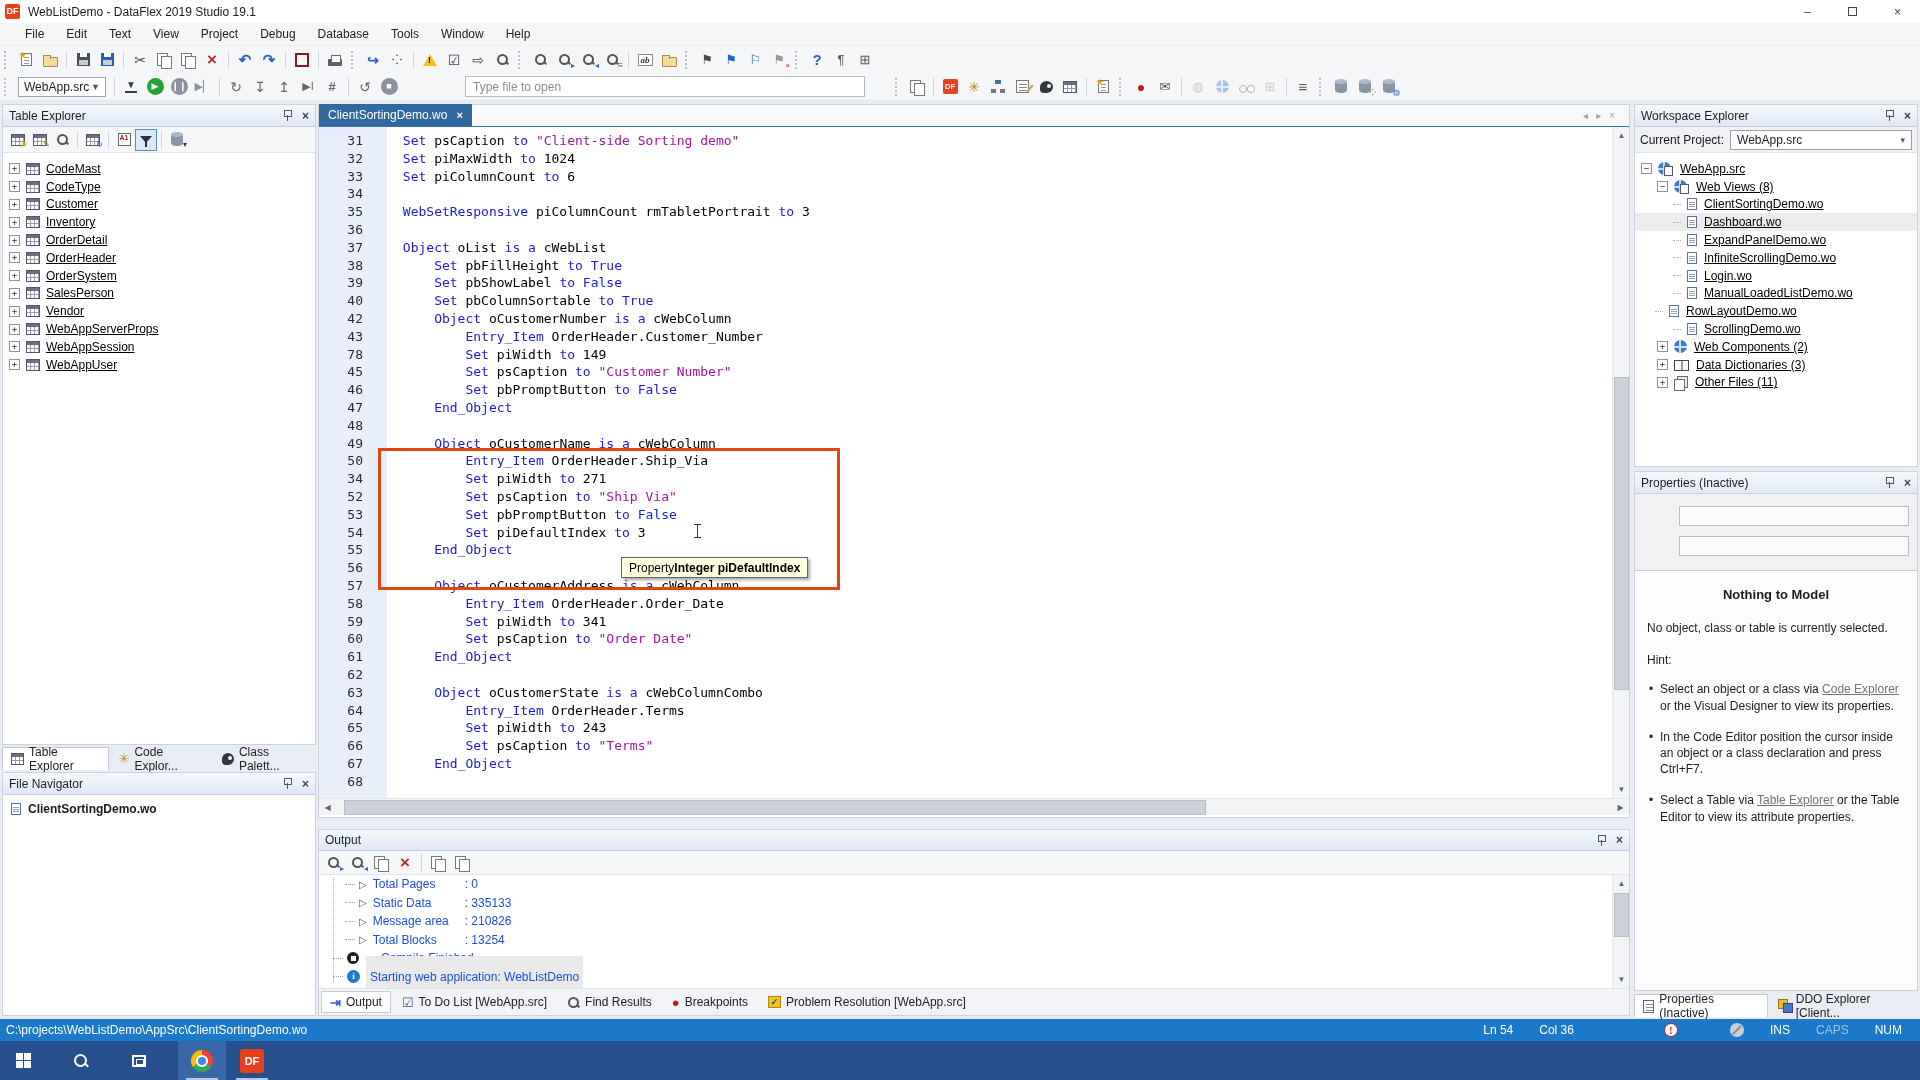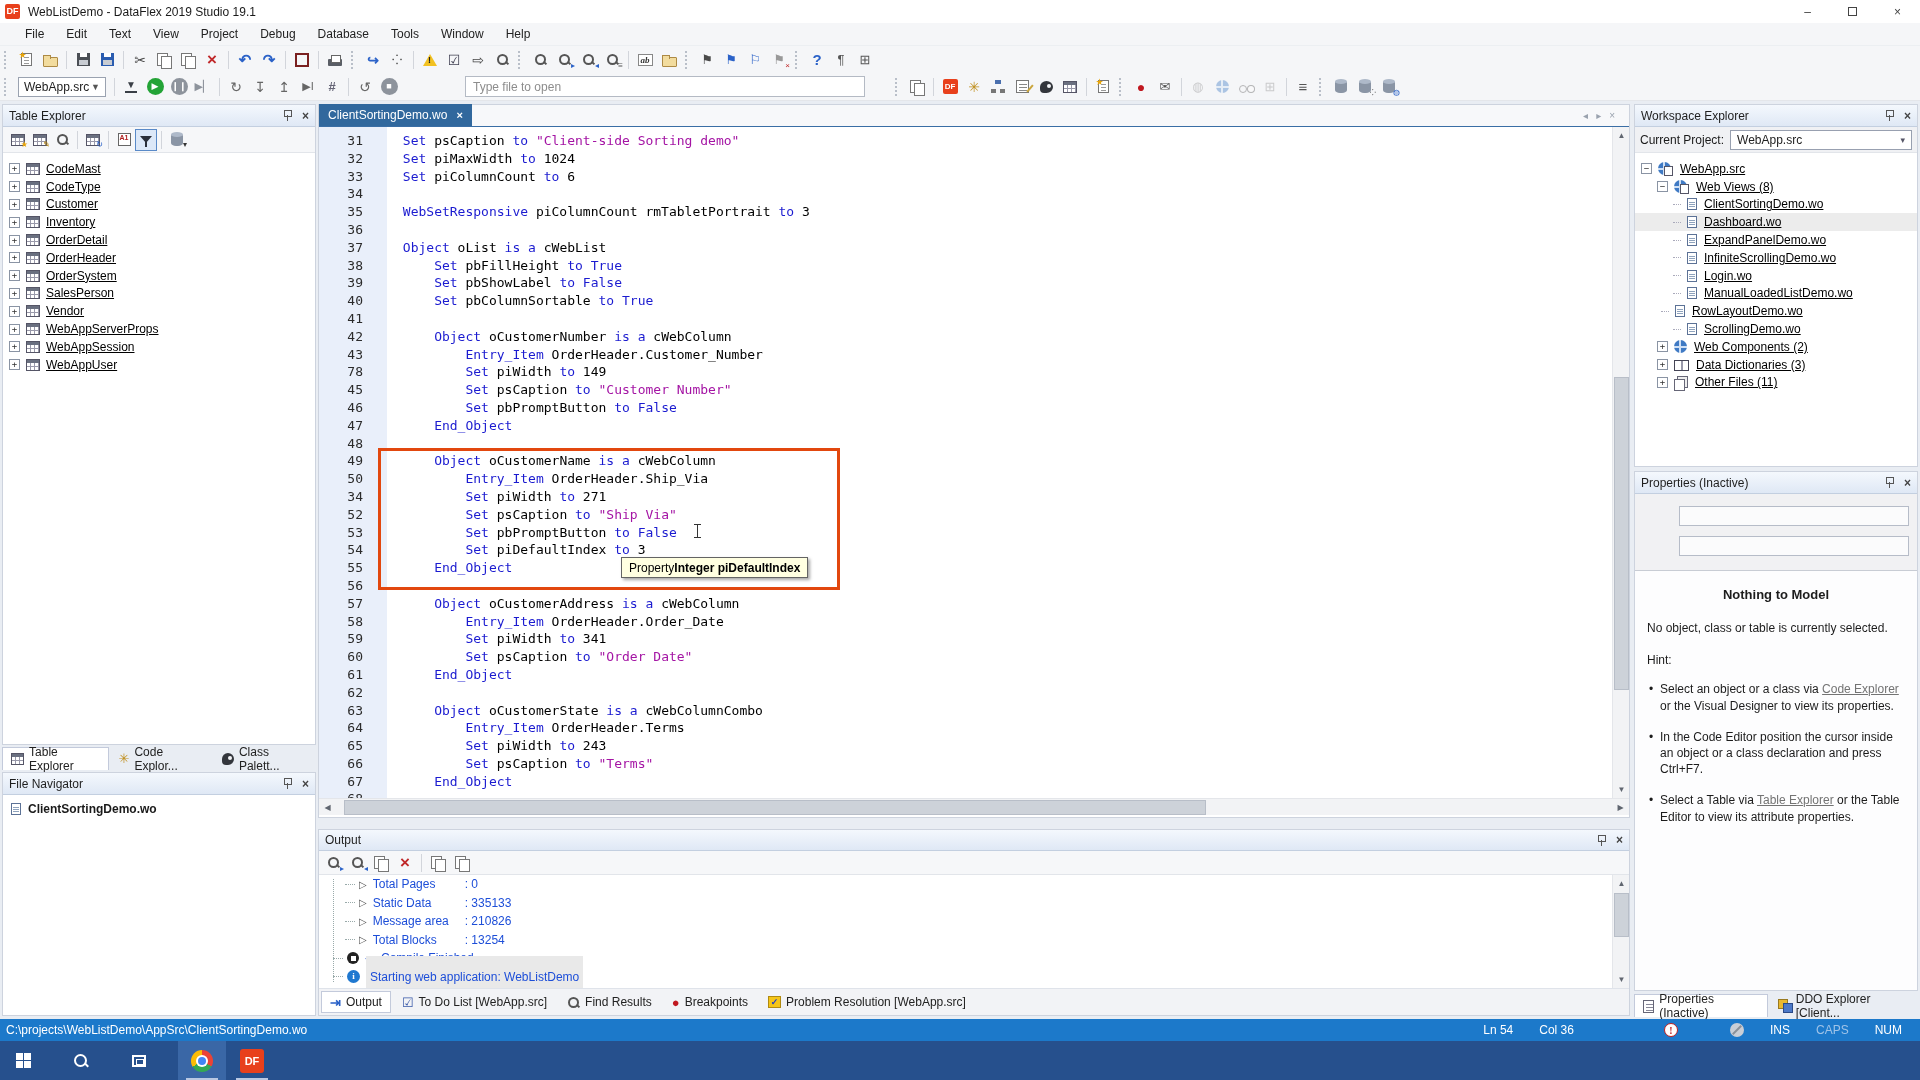--- a/index.html
+++ b/index.html
@@ -636,21 +636,20 @@
             <div class="cl"><span class="ln">31</span><span class="ct"><span class="tok-p"> </span><span class="tok-k">Set</span><span class="tok-p"> psCaption </span><span class="tok-k">to</span><span class="tok-p"> </span><span class="tok-s">"Client-side Sorting demo"</span></span></div>
             <div class="cl"><span class="ln">32</span><span class="ct"><span class="tok-p"> </span><span class="tok-k">Set</span><span class="tok-p"> piMaxWidth </span><span class="tok-k">to</span><span class="tok-p"> 1024</span></span></div>
             <div class="cl"><span class="ln">33</span><span class="ct"><span class="tok-p"> </span><span class="tok-k">Set</span><span class="tok-p"> piColumnCount </span><span class="tok-k">to</span><span class="tok-p"> 6</span></span></div>
             <div class="cl"><span class="ln">34</span><span class="ct"></span></div>
             <div class="cl"><span class="ln">35</span><span class="ct"><span class="tok-p"> </span><span class="tok-k">WebSetResponsive</span><span class="tok-p"> piColumnCount rmTabletPortrait </span><span class="tok-k">to</span><span class="tok-p"> 3</span></span></div>
             <div class="cl"><span class="ln">36</span><span class="ct"></span></div>
             <div class="cl"><span class="ln">37</span><span class="ct"><span class="tok-p"> </span><span class="tok-k">Object</span><span class="tok-p"> oList </span><span class="tok-k">is a</span><span class="tok-p"> cWebList</span></span></div>
             <div class="cl"><span class="ln">38</span><span class="ct"><span class="tok-p">     </span><span class="tok-k">Set</span><span class="tok-p"> pbFillHeight </span><span class="tok-k">to True</span></span></div>
             <div class="cl"><span class="ln">39</span><span class="ct"><span class="tok-p">     </span><span class="tok-k">Set</span><span class="tok-p"> pbShowLabel </span><span class="tok-k">to False</span></span></div>
             <div class="cl"><span class="ln">40</span><span class="ct"><span class="tok-p">     </span><span class="tok-k">Set</span><span class="tok-p"> pbColumnSortable </span><span class="tok-k">to True</span></span></div>
-            <div class="cl"><span class="ln">41</span><span class="ct"></span></div>
             <div class="cl"><span class="ln">42</span><span class="ct"><span class="tok-p">     </span><span class="tok-k">Object</span><span class="tok-p"> oCustomerNumber </span><span class="tok-k">is a</span><span class="tok-p"> cWebColumn</span></span></div>
             <div class="cl"><span class="ln">43</span><span class="ct"><span class="tok-p">         </span><span class="tok-k">Entry_Item</span><span class="tok-p"> OrderHeader.Customer_Number</span></span></div>
             <div class="cl"><span class="ln">78</span><span class="ct"><span class="tok-p">         </span><span class="tok-k">Set</span><span class="tok-p"> piWidth </span><span class="tok-k">to</span><span class="tok-p"> 149</span></span></div>
             <div class="cl"><span class="ln">45</span><span class="ct"><span class="tok-p">         </span><span class="tok-k">Set</span><span class="tok-p"> psCaption </span><span class="tok-k">to</span><span class="tok-p"> </span><span class="tok-s">"Customer Number"</span></span></div>
             <div class="cl"><span class="ln">46</span><span class="ct"><span class="tok-p">         </span><span class="tok-k">Set</span><span class="tok-p"> pbPromptButton </span><span class="tok-k">to False</span></span></div>
             <div class="cl"><span class="ln">47</span><span class="ct"><span class="tok-p">     </span><span class="tok-k">End_Object</span></span></div>
             <div class="cl"><span class="ln">48</span><span class="ct"></span></div>
             <div class="cl"><span class="ln">49</span><span class="ct"><span class="tok-p">     </span><span class="tok-k">Object</span><span class="tok-p"> oCustomerName </span><span class="tok-k">is a</span><span class="tok-p"> cWebColumn</span></span></div>
             <div class="cl"><span class="ln">50</span><span class="ct"><span class="tok-p">         </span><span class="tok-k">Entry_Item</span><span class="tok-p"> OrderHeader.Ship_Via</span></span></div>
             <div class="cl"><span class="ln">34</span><span class="ct"><span class="tok-p">         </span><span class="tok-k">Set</span><span class="tok-p"> piWidth </span><span class="tok-k">to</span><span class="tok-p"> 271</span></span></div>
@@ -844,21 +843,21 @@
             <div class="trow" style="padding-left: 38px;">
               <span class="stub"></span>
               <span class="i-doc ticon"></span>
               <span class="lbl">Login.wo</span>
             </div>
             <div class="trow" style="padding-left: 38px;">
               <span class="stub"></span>
               <span class="i-doc ticon"></span>
               <span class="lbl">ManualLoadedListDemo.wo</span>
             </div>
-            <div class="trow" style="padding-left: 26px;">
+            <div class="trow" style="padding-left: 20px;">
               <span class="stub"></span>
               <span class="i-doc ticon"></span>
               <span class="lbl">RowLayoutDemo.wo</span>
             </div>
             <div class="trow" style="padding-left: 38px;">
               <span class="stub"></span>
               <span class="i-doc ticon"></span>
               <span class="lbl">ScrollingDemo.wo</span>
             </div>
             <div class="trow" style="padding-left: 22px;">

